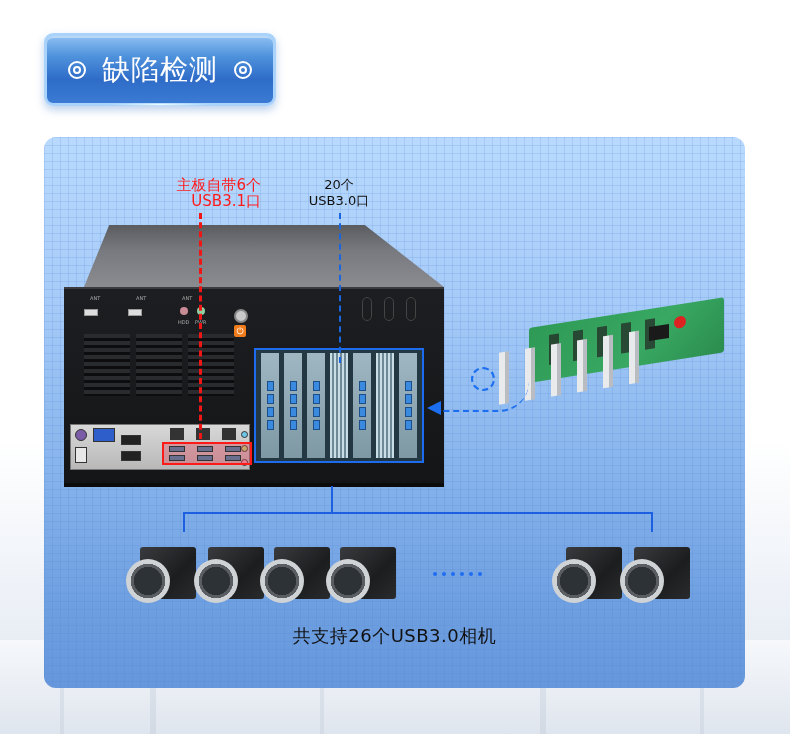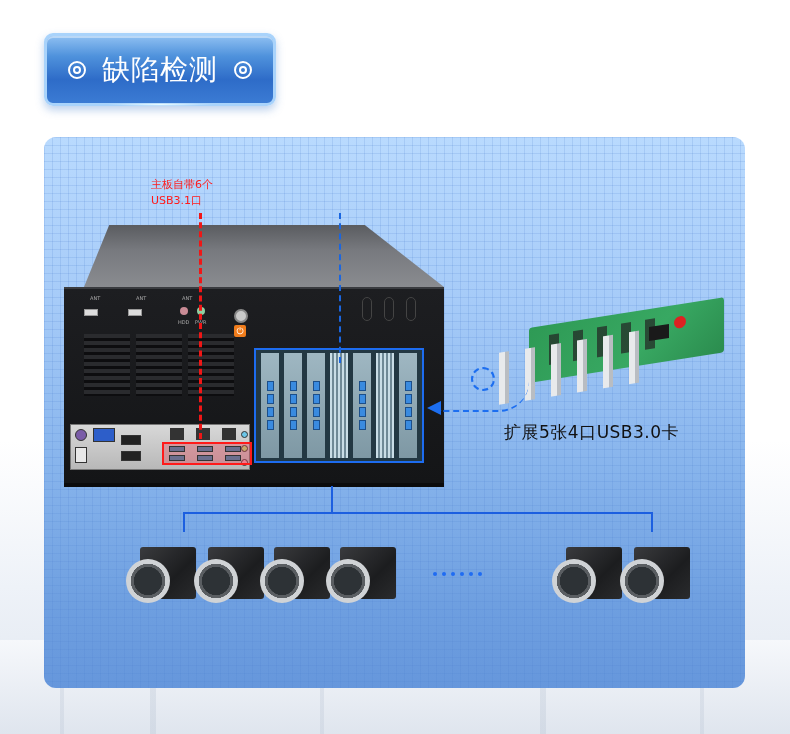--- a/index.html
+++ b/index.html
@@ -48,22 +48,22 @@
     background: linear-gradient(180deg, #b9dafe 0%, #a6cbf8 30%, #87b4ec 60%, #6e9fe0 85%, #6697dc 100%);
   }
   .panel::before {
     content: ""; position: absolute; inset: 0;
     background-image:
       linear-gradient(rgba(80,130,210,0.18) 1px, transparent 1px),
       linear-gradient(90deg, rgba(80,130,210,0.18) 1px, transparent 1px);
     background-size: 8px 8px;
   }
   .label-red {
-    position: absolute; left: 107px; top: 40px; width: 110px; text-align: left;
-    color: #ff1a1a; font-size: 11px; line-height: 16px;
+    position: absolute; left: 107px; top: 40px; width: 110px; text-align: right;
+    color: #ff1a1a; font-size: 15px; line-height: 16px;
   }
   .label-black {
     position: absolute; left: 245px; top: 40px; width: 100px; text-align: center;
     color: #111; font-size: 13px; line-height: 16px;
   }
   .dash-red {
     position: absolute; left: 155px; top: 76px; width: 0; height: 226px;
     border-left: 3px dashed #f01616;
   }
   .dash-blue {
@@ -212,20 +212,24 @@
   <span class="bullseye"></span>
   <span class="title-text">缺陷检测</span>
   <span class="bullseye"></span>
 </div>
 
 <div class="panel">
 
   <div class="label-red">
     <div>主板自带6个</div>
     <div>USB3.1口</div>
+  </div>
+  <div class="label-black">
+    <div>20个</div>
+    <div>USB3.0口</div>
   </div>
 
   <div class="chassis-top"></div>
   <div class="chassis-front"></div>
 
   <span class="ant-label" style="left:46px;top:158px;">ANT</span>
   <span class="ant-label" style="left:92px;top:158px;">ANT</span>
   <span class="ant-label" style="left:138px;top:158px;">ANT</span>
   <div class="usb-front" style="left:40px;top:172px;"></div>
   <div class="usb-front" style="left:84px;top:172px;"></div>
@@ -309,21 +313,20 @@
 
   <div class="card">
     <div class="card-pcb"></div>
     <div class="card-bracket"></div>
     <div class="heatsink"></div>
     <div class="cap"></div>
   </div>
   <div class="swirl"></div>
   <div class="arrow-path"></div>
   <div class="arrow-head"></div>
-  <div class="card-label">扩展5张4口USB3.0卡</div>
 
   <div class="tree-vert-top"></div>
   <div class="tree-horiz"></div>
   <div class="tree-left"></div>
   <div class="tree-right"></div>
 
   <div class="camera" style="left:82px;">
       <div class="cam-body"></div>
       <div class="cam-lens"></div>
     </div>
@@ -349,13 +352,14 @@
   </div>
   <div class="camera" style="left:508px;">
       <div class="cam-body"></div>
       <div class="cam-lens"></div>
     </div>
   <div class="camera" style="left:576px;">
       <div class="cam-body"></div>
       <div class="cam-lens"></div>
     </div>
 
+  <div class="summary">共支持26个USB3.0相机</div>
 </div>
 
 </body></html>

